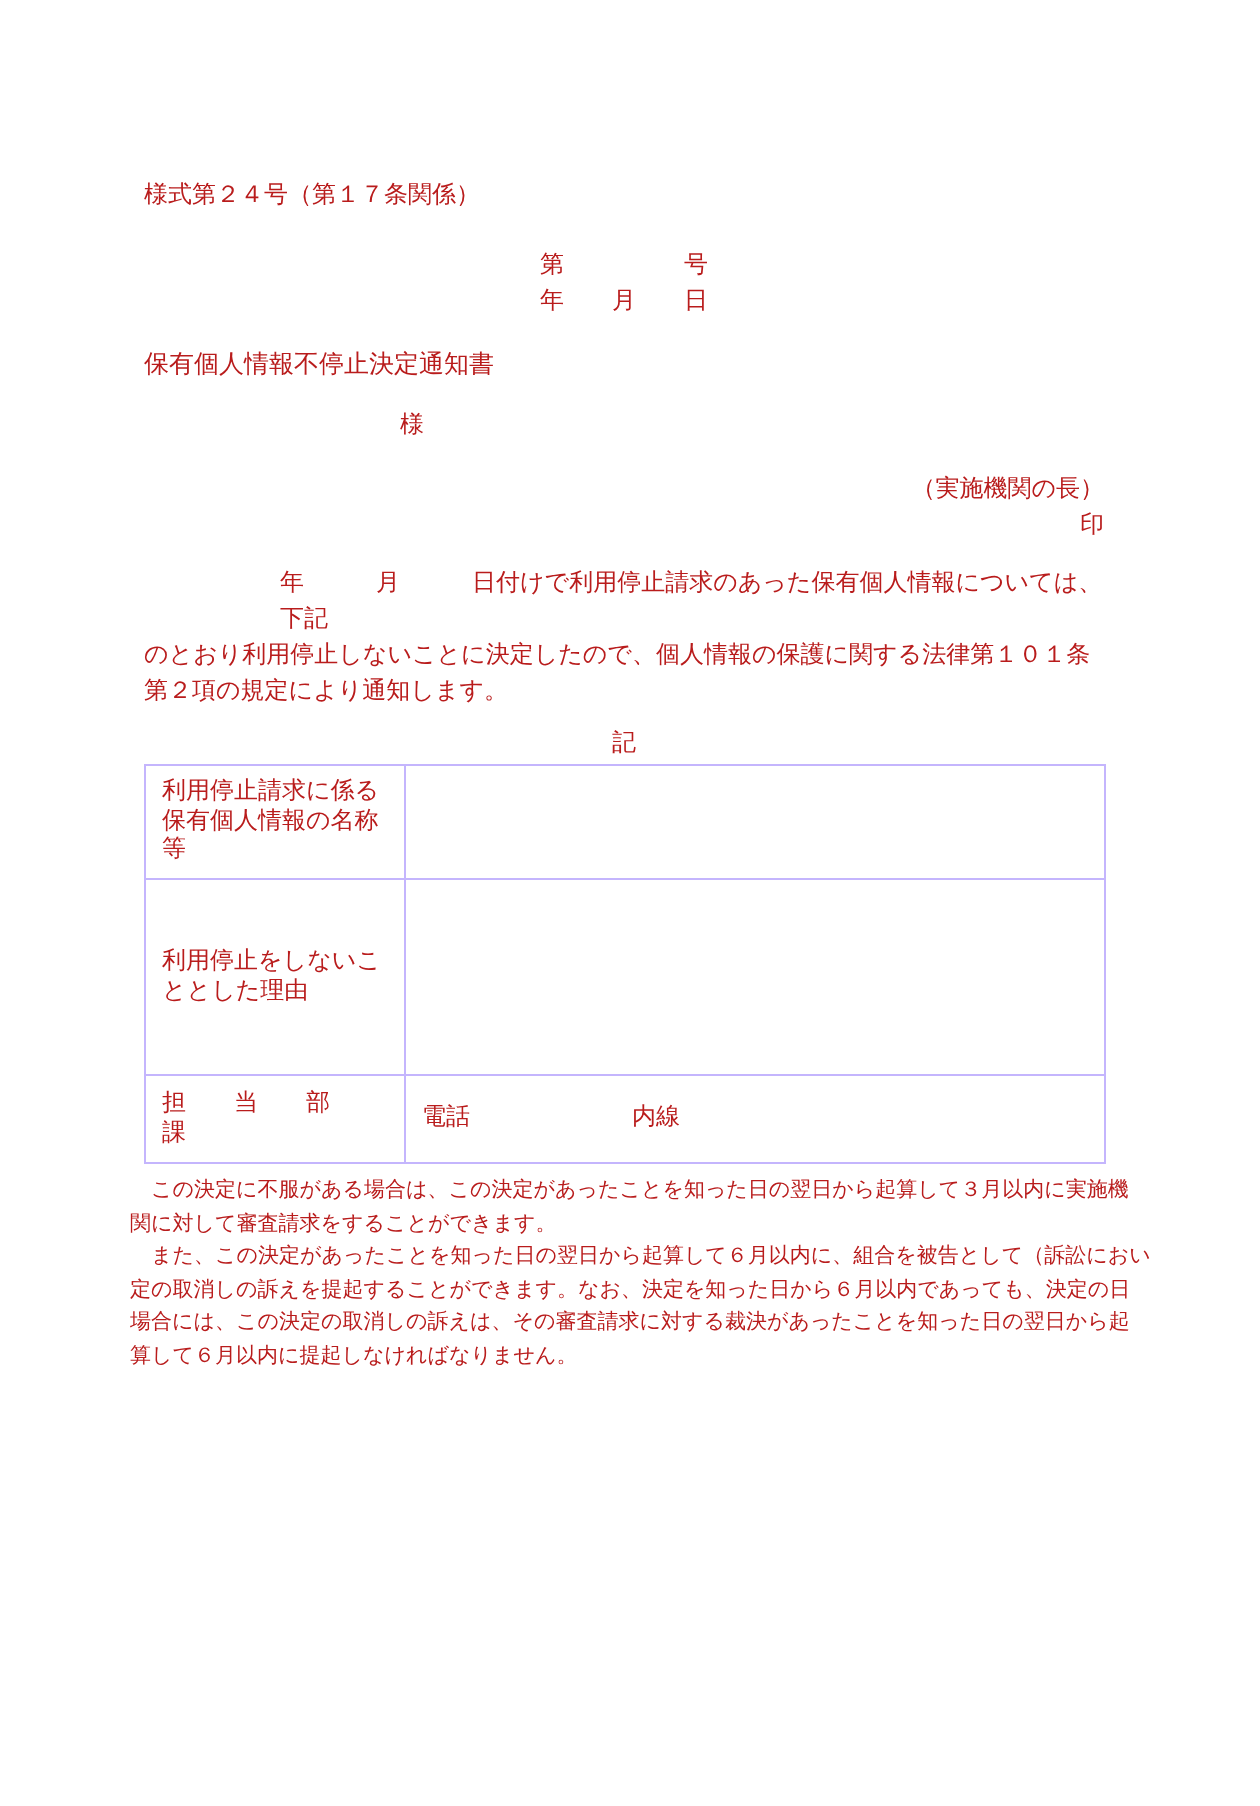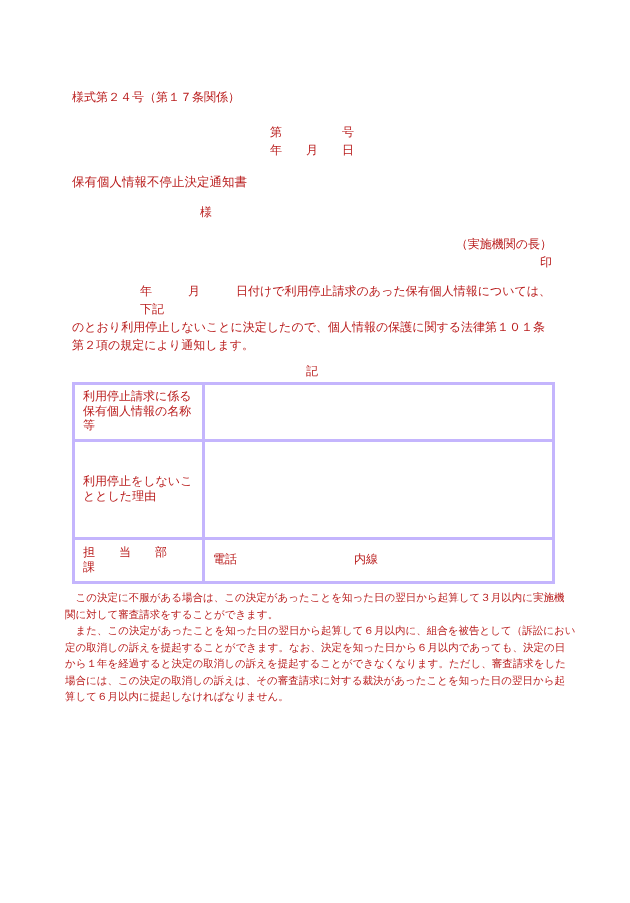--- a/index.html
+++ b/index.html
@@ -57,41 +57,41 @@
     margin-top: 10px;
     line-height: 15px;
   }
   table.info-table {
     border-collapse: collapse;
     table-layout: fixed;
     width: 480px;
     margin-top: 2px;
   }
   table.info-table td {
-    border: 3px solid #c4b5fd;
+    border: 1px solid #c4b5fd;
     font-size: 12px;
     line-height: 14.5px;
     padding: 0 8px;
     vertical-align: middle;
     box-sizing: border-box;
     word-break: break-all;
   }
   tr.row-name td { height: 57px; }
   tr.row-reason td { height: 98px; }
   tr.row-dept td { height: 44px; }
   td.label-cell-top {
     vertical-align: top;
     padding-top: 7px;
   }
   td.dept-value-cell {
     vertical-align: bottom;
     padding: 0 0 3px 8px;
   }
   .phone-line { display: flex; align-items: center; }
-  .ext-label { margin-left: 117px; }
+  .ext-label { margin-left: 81px; }
   .notes {
     margin-left: -7px;
     margin-top: 6px;
     font-size: 10.5px;
     line-height: 16.5px;
     width: 497px;
   }
   .note-line { white-space: nowrap; }
 </style>
 </head>
@@ -147,19 +147,18 @@
         </td>
       </tr>
     </tbody>
       </table>
 
     <div class="notes">
       <div class="note-line">　この決定に不服がある場合は、この決定があったことを知った日の翌日から起算して３月以内に実施機</div>
       <div class="note-line">関に対して審査請求をすることができます。</div>
       <div class="note-line">　また、この決定があったことを知った日の翌日から起算して６月以内に、組合を被告として（訴訟におい</div>
       <div class="note-line">定の取消しの訴えを提起することができます。なお、決定を知った日から６月以内であっても、決定の日</div>
-      <div class="note-line">から１年を経過すると決定の取消しの訴えを提起することができなくなります。ただし、審査請求をした</div>
       <div class="note-line">場合には、この決定の取消しの訴えは、その審査請求に対する裁決があったことを知った日の翌日から起</div>
       <div class="note-line">算して６月以内に提起しなければなりません。</div>
     </div>
 
   </div>
 </div>
 
 </body></html>

